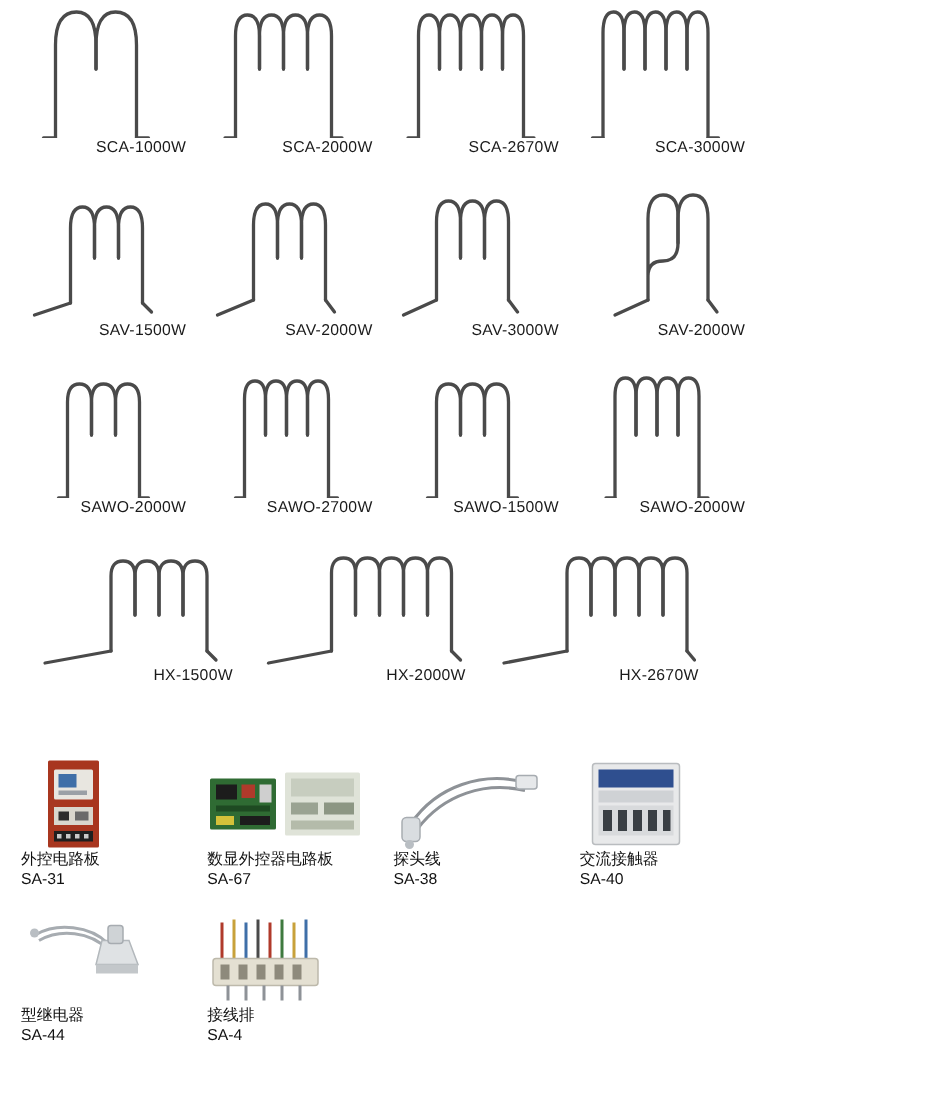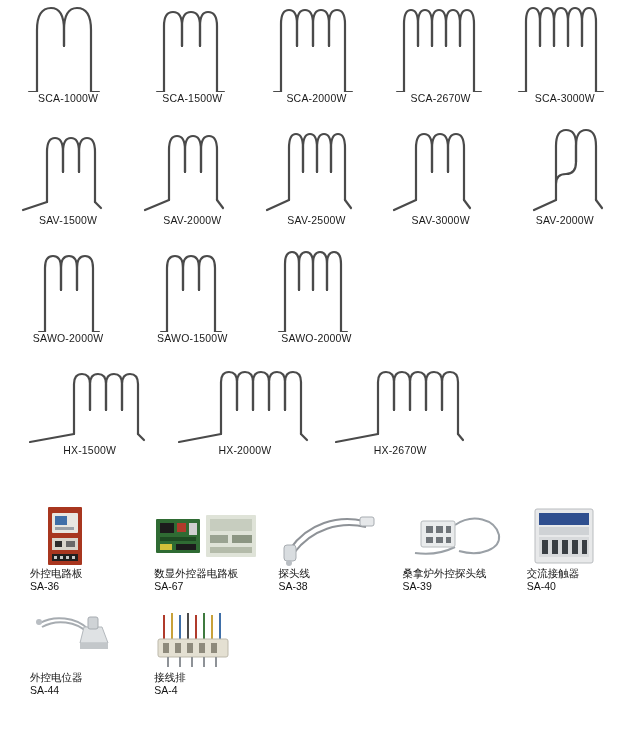--- a/index.html
+++ b/index.html
@@ -28,21 +28,21 @@
     top: 0;
     width: 621px;
   }
   .row {
     display: flex;
     width: 621px;
   }
   .cell {
     display: flex;
     flex-direction: column;
-    align-items: center;
+    align-items: flex-end;
     box-sizing: border-box;
   }
   .row-5 .cell { width: 124.2px; }
   .row-4 .cell { width: 155.25px; padding-left: 12px; }
 
   .art {
     width: 100%;
     display: flex;
     justify-content: center;
     align-items: flex-end;
@@ -53,21 +53,21 @@
     font-size: 10.5px;
     color: #1a1a1a;
     letter-spacing: 0.2px;
     padding-left: 12px;
     white-space: nowrap;
   }
 
   
   .acc-grid {
     position: absolute;
-    left: 16px;
+    left: 0;
     width: 570px;
   }
   .acc-row {
     display: flex;
     width: 621px;
   }
   .acc-cell {
     width: 124.2px;
     box-sizing: border-box;
     padding-left: 14px;
@@ -106,34 +106,20 @@
               <path d="M30 92 L30 30 Q30 8 44 8 Q57 8 57 30 L57 46"></path>
               <path d="M57 46 L57 30 Q57 8 70 8 Q84 8 84 30 L84 92"></path>
               <path d="M30 92 L22 92"></path>
               <path d="M84 92 L92 92"></path>
             </g>
           </svg>
         </div>
         <div class="caption">SCA-1000W</div>
       </div>
 
-      <div class="cell">
-        <div class="art">
-          <svg width="110" height="92" viewBox="0 0 110 92">
-            <g fill="none" stroke="#4a4a4a" stroke-width="2.2" stroke-linecap="round">
-              <path d="M33 92 L33 26 Q33 12 42 12 Q51 12 51 26 L51 46"></path>
-              <path d="M51 46 L51 26 Q51 12 60 12 Q69 12 69 26 L69 46"></path>
-              <path d="M69 46 L69 26 Q69 12 77 12 Q86 12 86 26 L86 92"></path>
-              <path d="M33 92 L26 92"></path>
-              <path d="M86 92 L93 92"></path>
-            </g>
-          </svg>
-        </div>
-        <div class="caption">SCA-1500W</div>
-      </div>
 
       <div class="cell">
         <div class="art">
           <svg width="110" height="92" viewBox="0 0 110 92">
             <g fill="none" stroke="#4a4a4a" stroke-width="2.2" stroke-linecap="round">
               <path d="M26 92 L26 24 Q26 10 34 10 Q42 10 42 24 L42 46"></path>
               <path d="M42 46 L42 24 Q42 10 50 10 Q58 10 58 24 L58 46"></path>
               <path d="M58 46 L58 24 Q58 10 66 10 Q74 10 74 24 L74 46"></path>
               <path d="M74 46 L74 24 Q74 10 82 10 Q90 10 90 24 L90 92"></path>
               <path d="M26 92 L19 92"></path>
@@ -204,35 +190,20 @@
               <path d="M54 50 L54 28 Q54 14 62 14 Q70 14 70 28 L70 50"></path>
               <path d="M70 50 L70 28 Q70 14 78 14 Q86 14 86 28 L86 78"></path>
               <path d="M38 78 L14 88"></path>
               <path d="M86 78 L92 86"></path>
             </g>
           </svg>
         </div>
         <div class="caption">SAV-2000W</div>
       </div>
 
-      <div class="cell">
-        <div class="art">
-          <svg width="110" height="92" viewBox="0 0 110 92">
-            <g fill="none" stroke="#4a4a4a" stroke-width="2.2" stroke-linecap="round">
-              <path d="M34 78 L34 26 Q34 12 41 12 Q48 12 48 26 L48 50"></path>
-              <path d="M48 50 L48 26 Q48 12 55 12 Q62 12 62 26 L62 50"></path>
-              <path d="M62 50 L62 26 Q62 12 69 12 Q76 12 76 26 L76 50"></path>
-              <path d="M76 50 L76 26 Q76 12 83 12 Q90 12 90 26 L90 78"></path>
-              <path d="M34 78 L12 88"></path>
-              <path d="M90 78 L96 86"></path>
-            </g>
-          </svg>
-        </div>
-        <div class="caption">SAV-2500W</div>
-      </div>
 
       <div class="cell">
         <div class="art">
           <svg width="110" height="92" viewBox="0 0 110 92">
             <g fill="none" stroke="#4a4a4a" stroke-width="2.2" stroke-linecap="round">
               <path d="M36 78 L36 26 Q36 12 44 12 Q52 12 52 26 L52 50"></path>
               <path d="M52 50 L52 26 Q52 12 60 12 Q68 12 68 26 L68 50"></path>
               <path d="M68 50 L68 26 Q68 12 76 12 Q84 12 84 26 L84 78"></path>
               <path d="M36 78 L14 88"></path>
               <path d="M84 78 L90 86"></path>
@@ -267,20 +238,35 @@
               <path d="M54 46 L54 24 Q54 12 62 12 Q70 12 70 24 L70 46"></path>
               <path d="M70 46 L70 24 Q70 12 78 12 Q86 12 86 24 L86 88"></path>
               <path d="M38 88 L32 88"></path>
               <path d="M86 88 L92 88"></path>
             </g>
           </svg>
         </div>
         <div class="caption">SAWO-2000W</div>
       </div>
 
+      <div class="cell">
+        <div class="art">
+          <svg width="110" height="88" viewBox="0 0 110 88">
+            <g fill="none" stroke="#4a4a4a" stroke-width="2.2" stroke-linecap="round">
+              <path d="M32 88 L32 22 Q32 10 39 10 Q46 10 46 22 L46 46"></path>
+              <path d="M46 46 L46 22 Q46 10 53 10 Q60 10 60 22 L60 46"></path>
+              <path d="M60 46 L60 22 Q60 10 67 10 Q74 10 74 22 L74 46"></path>
+              <path d="M74 46 L74 22 Q74 10 81 10 Q88 10 88 22 L88 88"></path>
+              <path d="M32 88 L26 88"></path>
+              <path d="M88 88 L94 88"></path>
+            </g>
+          </svg>
+        </div>
+        <div class="caption">SAWO-2700W</div>
+      </div>
 
 
       <div class="cell">
         <div class="art">
           <svg width="110" height="88" viewBox="0 0 110 88">
             <g fill="none" stroke="#4a4a4a" stroke-width="2.2" stroke-linecap="round">
               <path d="M36 88 L36 24 Q36 12 44 12 Q52 12 52 24 L52 46"></path>
               <path d="M52 46 L52 24 Q52 12 60 12 Q68 12 68 24 L68 46"></path>
               <path d="M68 46 L68 24 Q68 12 76 12 Q84 12 84 24 L84 88"></path>
               <path d="M36 88 L30 88"></path>
@@ -378,21 +364,21 @@
             <rect x="25" y="36" width="7" height="6" fill="#2d2d2d"></rect>
             <rect x="36" y="36" width="9" height="6" fill="#6a6a6a"></rect>
             <rect x="22" y="49" width="26" height="7" fill="#1f1f1f"></rect>
             <rect x="24" y="51" width="3" height="3" fill="#c9c9c9"></rect>
             <rect x="30" y="51" width="3" height="3" fill="#c9c9c9"></rect>
             <rect x="36" y="51" width="3" height="3" fill="#c9c9c9"></rect>
             <rect x="42" y="51" width="3" height="3" fill="#c9c9c9"></rect>
           </svg>
         </div>
         <div class="acc-label">外控电路板</div>
-        <div class="acc-code">SA-36</div>
+        <div class="acc-code">SA-31</div>
       </div>
 
       <div class="acc-cell">
         <div class="photo">
           <svg width="104" height="62" viewBox="0 0 104 62">
             <rect x="2" y="14" width="44" height="34" rx="1" fill="#2f6b33"></rect>
             <rect x="6" y="18" width="14" height="10" fill="#1c1c1c"></rect>
             <rect x="23" y="18" width="9" height="9" fill="#b03a2b"></rect>
             <rect x="35" y="18" width="8" height="12" fill="#cfcfcf"></rect>
             <rect x="6" y="32" width="36" height="4" fill="#1e4a22"></rect>
@@ -418,39 +404,20 @@
             </g>
             <rect x="6" y="40" width="12" height="16" rx="3" fill="#d9dde0" stroke="#a7acb1"></rect>
             <rect x="82" y="12" width="14" height="9" rx="2" fill="#e6e8ea" stroke="#a7acb1"></rect>
             <circle cx="11" cy="58" r="3" fill="#b9bec3"></circle>
           </svg>
         </div>
         <div class="acc-label">探头线</div>
         <div class="acc-code">SA-38</div>
       </div>
 
-      <div class="acc-cell">
-        <div class="photo">
-          <svg width="104" height="62" viewBox="0 0 104 62">
-            <g fill="none" stroke="#9aa0a6" stroke-width="2">
-              <path d="M52 20 C70 8 92 14 96 30 C98 44 78 52 56 46"></path>
-              <path d="M12 48 C26 50 40 48 52 42"></path>
-            </g>
-            <rect x="18" y="16" width="34" height="26" rx="2" fill="#e9ebec" stroke="#b6babd"></rect>
-            <rect x="23" y="21" width="7" height="7" fill="#6f7479"></rect>
-            <rect x="33" y="21" width="7" height="7" fill="#6f7479"></rect>
-            <rect x="43" y="21" width="5" height="7" fill="#6f7479"></rect>
-            <rect x="23" y="32" width="7" height="6" fill="#6f7479"></rect>
-            <rect x="33" y="32" width="7" height="6" fill="#6f7479"></rect>
-            <rect x="43" y="32" width="5" height="6" fill="#6f7479"></rect>
-          </svg>
-        </div>
-        <div class="acc-label">桑拿炉外控探头线</div>
-        <div class="acc-code">SA-39</div>
-      </div>
 
       <div class="acc-cell">
         <div class="photo">
           <svg width="74" height="62" viewBox="0 0 74 62">
             <rect x="8" y="4" width="58" height="54" rx="2" fill="#e8e9ea" stroke="#b9bcbf"></rect>
             <rect x="12" y="8" width="50" height="12" fill="#2f4f8f"></rect>
             <rect x="12" y="22" width="50" height="8" fill="#cfd2d5"></rect>
             <rect x="12" y="32" width="50" height="20" fill="#d8dadc"></rect>
             <g fill="#3a3f44">
               <rect x="15" y="35" width="6" height="14"></rect>
@@ -477,21 +444,21 @@
             <g fill="none" stroke="#a7acb1" stroke-width="2">
               <path d="M10 14 C24 6 46 8 58 20"></path>
               <path d="M12 18 C26 10 46 12 58 24"></path>
             </g>
             <path d="M54 18 L72 18 L78 34 L50 34 Z" fill="#dfe2e4" stroke="#b3b8bc"></path>
             <rect x="58" y="8" width="10" height="12" rx="2" fill="#cfd3d6" stroke="#a7acb1"></rect>
             <rect x="50" y="34" width="28" height="6" fill="#c3c7ca"></rect>
             <circle cx="9" cy="13" r="3" fill="#b9bec3"></circle>
           </svg>
         </div>
-        <div class="acc-label">外控电位器</div>
+        <div class="acc-label">型继电器</div>
         <div class="acc-code">SA-44</div>
       </div>
 
       <div class="acc-cell">
         <div class="photo">
           <svg width="84" height="62" viewBox="0 0 84 62">
             <g stroke-width="2" fill="none">
               <path d="M10 6 L10 30" stroke="#b03a2b"></path>
               <path d="M18 4 L18 30" stroke="#c8a13a"></path>
               <path d="M26 6 L26 30" stroke="#3f6fa8"></path>

